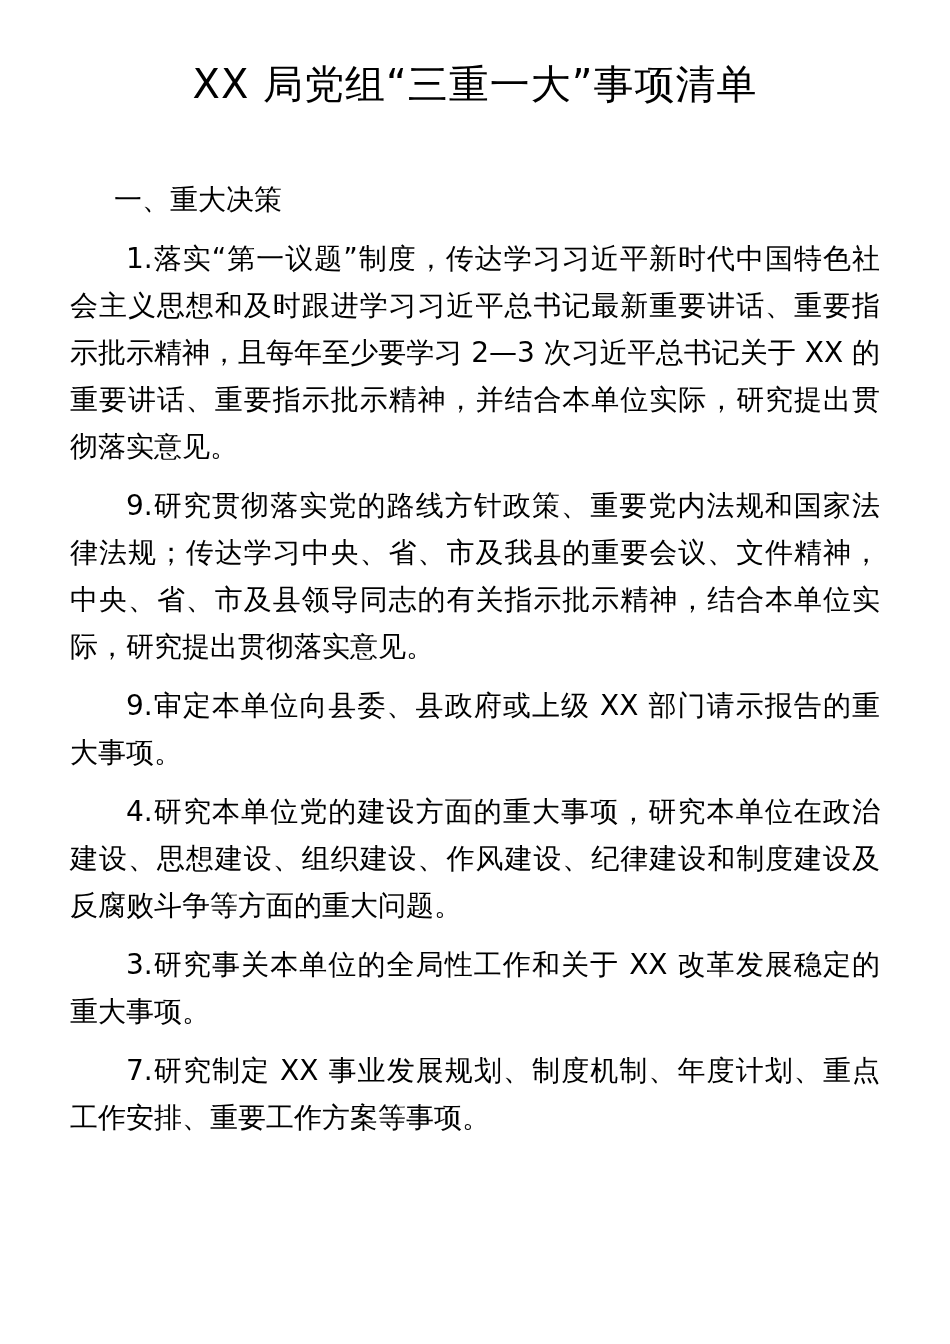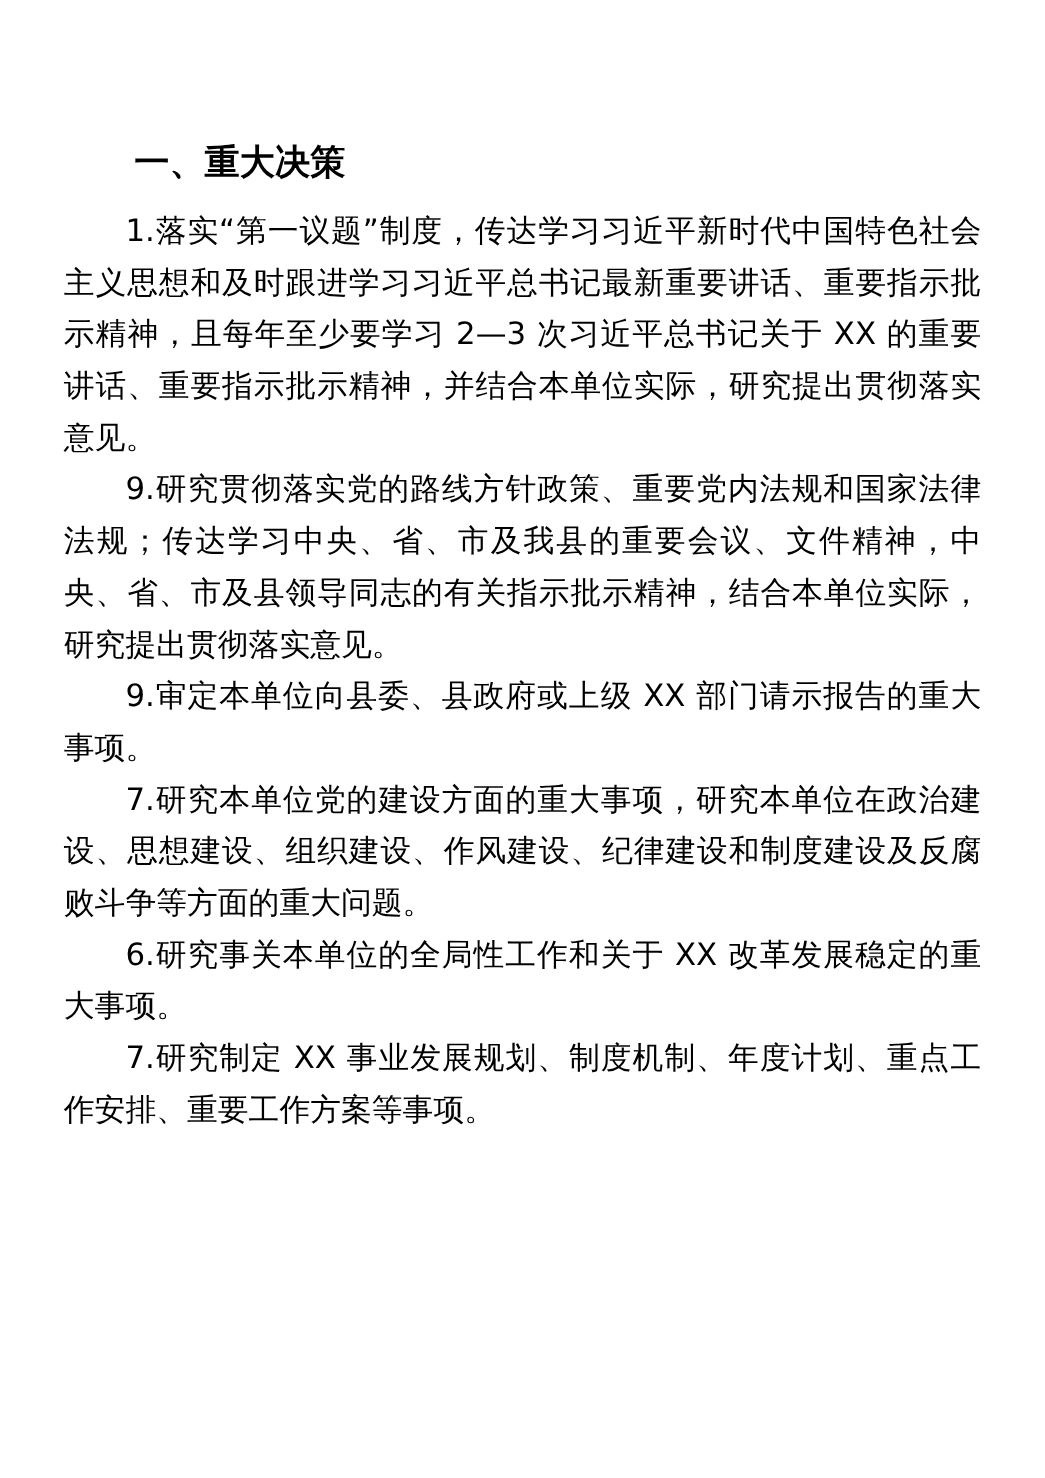--- a/index.html
+++ b/index.html
@@ -24,47 +24,48 @@
   .doc-title {
     margin: 0;
     font-size: 40px;
     line-height: 52px;
     font-weight: normal;
     text-align: center;
     letter-spacing: 1px;
     white-space: nowrap;
   }
   .section-heading {
-    margin: 66px 0 15px 0;
-    font-size: 32px;
+    margin: 66px 0 0 0;
+    font-size: 28px;
     line-height: 47px;
-    font-weight: bold;
+    font-weight: normal;
     text-indent: 2em;
   }
   .para {
-    margin: 0;
+    margin: 12px;
     font-size: 28px;
     line-height: 47px;
     text-align: justify;
     text-indent: 2em;
   }
 </style>
 </head>
 <body>
 
 <div class="page">
+  <h1 class="doc-title">XX 局党组“三重一大”事项清单</h1>
 
   <h2 class="section-heading">一、重大决策</h2>
 
   <p class="para">1.落实“第一议题”制度，传达学习习近平新时代中国特色社会主义思想和及时跟进学习习近平总书记最新重要讲话、重要指示批示精神，且每年至少要学习 2—3 次习近平总书记关于 XX 的重要讲话、重要指示批示精神，并结合本单位实际，研究提出贯彻落实意见。</p>
 
   <p class="para">9.研究贯彻落实党的路线方针政策、重要党内法规和国家法律法规；传达学习中央、省、市及我县的重要会议、文件精神，中央、省、市及县领导同志的有关指示批示精神，结合本单位实际，研究提出贯彻落实意见。</p>
 
   <p class="para">9.审定本单位向县委、县政府或上级 XX 部门请示报告的重大事项。</p>
 
-  <p class="para">7.研究本单位党的建设方面的重大事项，研究本单位在政治建设、思想建设、组织建设、作风建设、纪律建设和制度建设及反腐败斗争等方面的重大问题。</p>
+  <p class="para">4.研究本单位党的建设方面的重大事项，研究本单位在政治建设、思想建设、组织建设、作风建设、纪律建设和制度建设及反腐败斗争等方面的重大问题。</p>
 
 
-  <p class="para">6.研究事关本单位的全局性工作和关于 XX 改革发展稳定的重大事项。</p>
+  <p class="para">3.研究事关本单位的全局性工作和关于 XX 改革发展稳定的重大事项。</p>
 
   <p class="para">7.研究制定 XX 事业发展规划、制度机制、年度计划、重点工作安排、重要工作方案等事项。</p>
 
 </div>
 
 </body></html>

